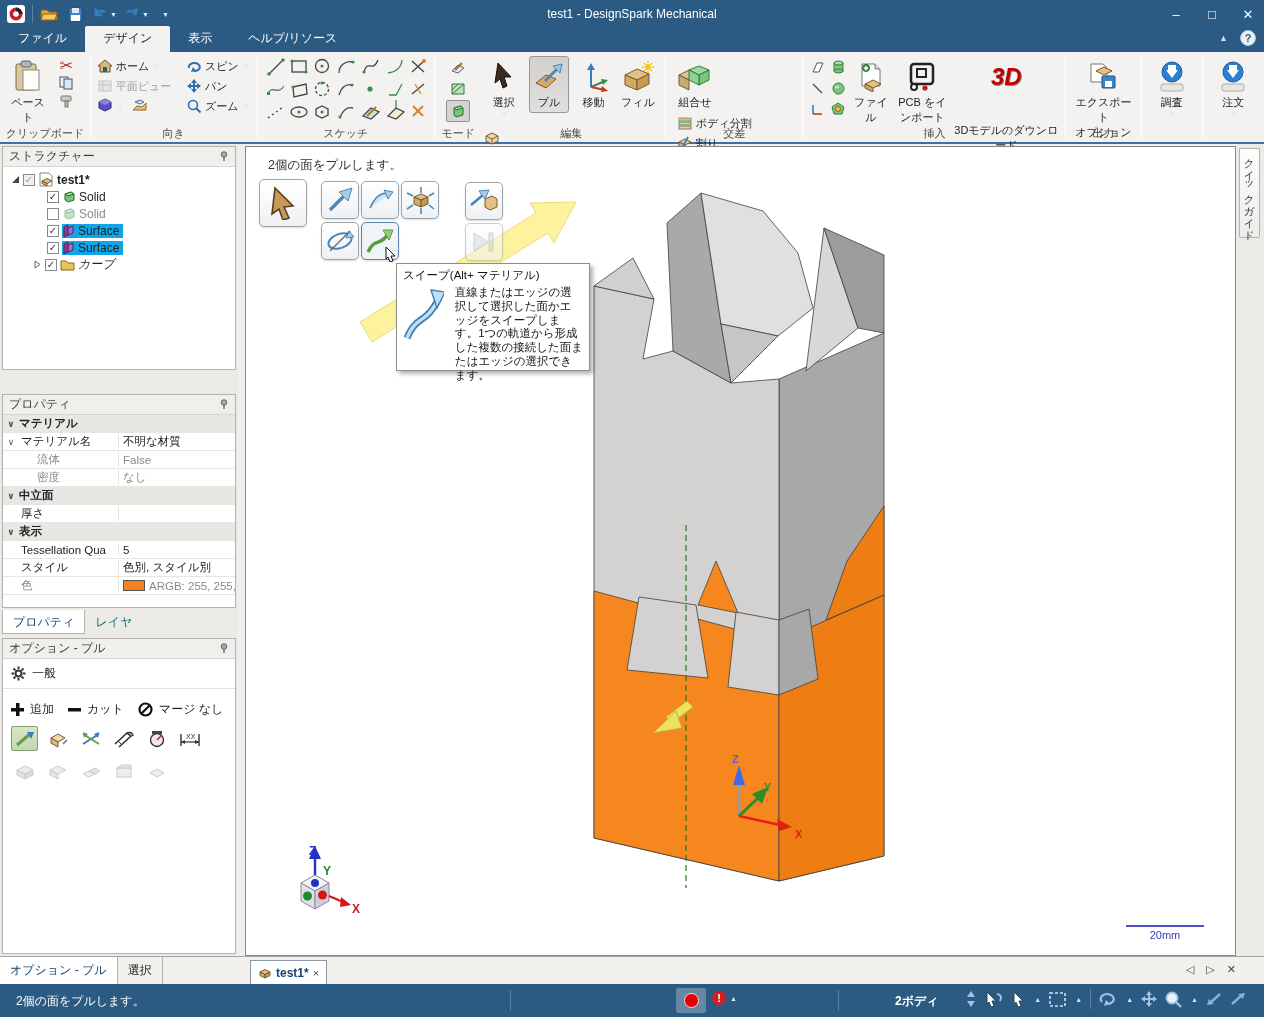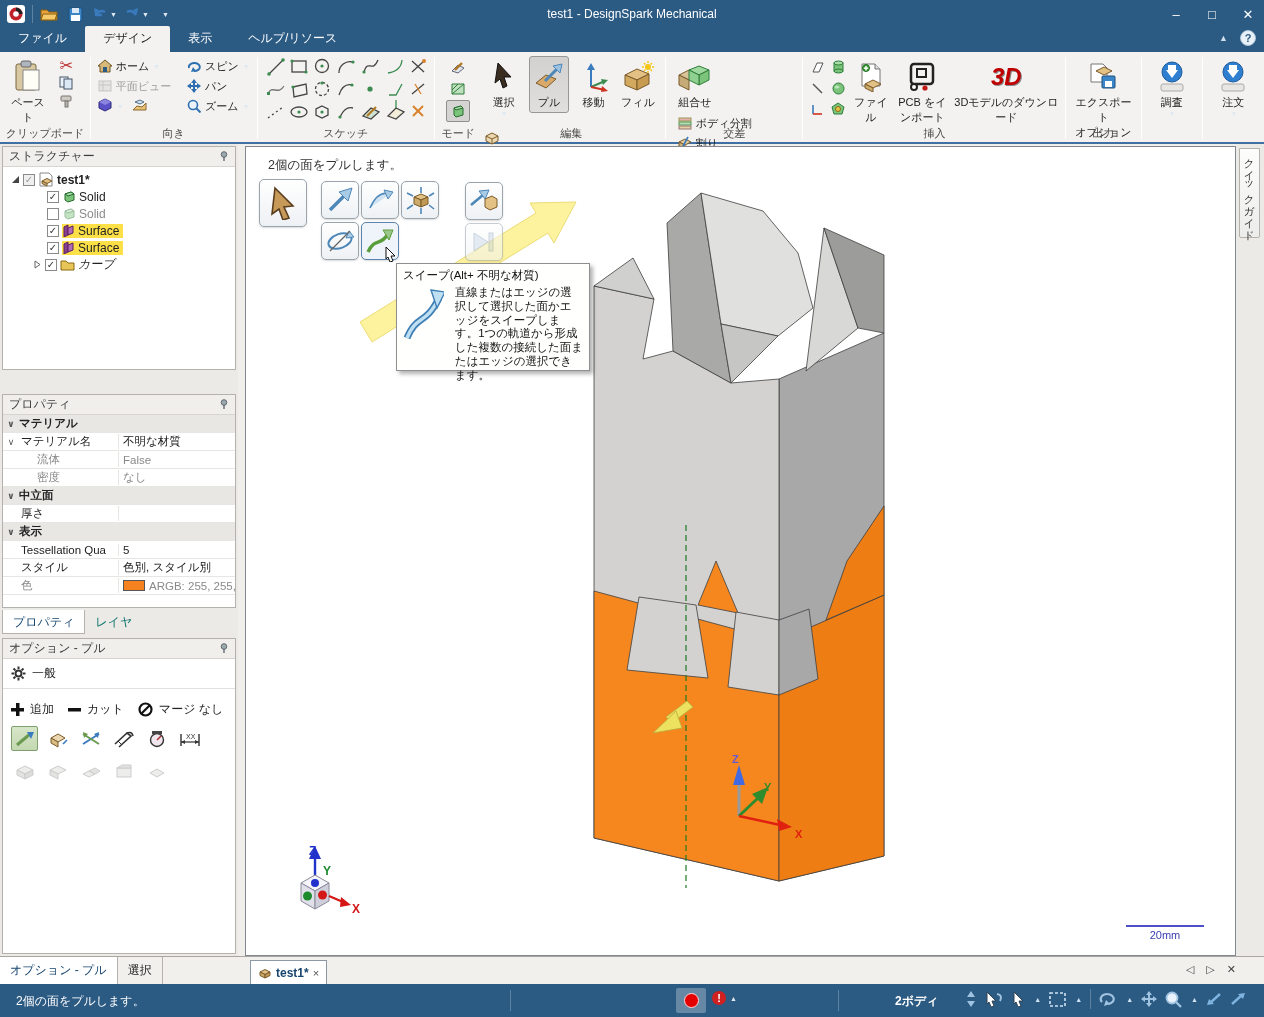--- a/index.html
+++ b/index.html
@@ -41,21 +41,21 @@
   .logo3d{font-size:24px;font-weight:bold;font-style:italic;color:#c00000;text-shadow:1px 1px 0 #888;}
 
   
   .leftcol{position:absolute;left:0;top:144px;width:238px;height:812px;background:#eceae6;}
   .panel{position:absolute;left:2px;width:234px;background:#fff;border:1px solid #b5b2ad;}
   .phead{height:20px;display:flex;align-items:center;justify-content:space-between;padding:0 6px;font-size:12px;color:#3b3b3b;background:#f0efec;border-bottom:1px solid #d8d5d1;}
   .tree{padding-top:4px;font-size:12px;color:#222;}
   .trow{display:flex;align-items:center;height:17px;gap:3px;}
   .cb{width:12px;height:12px;border:1px solid #8a8a8a;background:#fff;font-size:10px;line-height:10px;text-align:center;color:#333;flex:none;}
   .cb.gray{color:#9a9a9a;background:#efefef;}
-  .hl{background:#fde047;display:flex;align-items:center;gap:3px;padding-right:4px;justify-content:flex-end;}
+  .hl{background:#0ea5e9;display:flex;align-items:center;gap:3px;padding-right:4px;justify-content:flex-end;}
   .it{font-style:italic;}
   .bold{font-weight:bold;}
 
   .pgrid{font-size:11.5px;color:#222;}
   .prow{display:flex;height:18px;align-items:center;border-bottom:1px solid #e8e6e3;}
   .prow.sect{background:#e9e7e4;font-weight:bold;}
   .pgut{width:16px;flex:none;color:#555;font-size:9px;text-align:center;}
   .plab{width:100px;flex:none;padding-left:2px;border-right:1px solid #e8e6e3;overflow:hidden;white-space:nowrap;}
   .pval{flex:1;padding-left:4px;overflow:hidden;white-space:nowrap;display:flex;align-items:center;gap:4px;}
   .dim{color:#8a8a8a;}
@@ -555,21 +555,21 @@
           <span class="bi">
               <svg width="34" height="32">
                 <rect x="6" y="3" width="22" height="20" rx="3" fill="none" stroke="#222" stroke-width="2.5"></rect>
                 <rect x="12" y="8" width="9" height="8" fill="none" stroke="#222" stroke-width="2"></rect>
                 <circle cx="9" cy="26" r="3" fill="#fff" stroke="#222" stroke-width="2"></circle>
                 <circle cx="20" cy="27" r="2.6" fill="#c01818"></circle>
               </svg>
             </span>
           <span>PCB をインポート</span>
         </div>
-        <div class="bigbtn" style="width:116px;">
+        <div class="bigbtn" style="width:116px;gap:28px;">
           <span class="bi">
               <span class="logo3d">3D</span>
             </span>
           <span>3Dモデルのダウンロード</span>
         </div>
       </div>
       <div class="rgl">挿入</div>
     </div>
     <div class="rsep"></div>
 
@@ -988,21 +988,21 @@
         </svg>
     </div>
     <div class="mtb-btn disabled" style="left:219px;top:76px;z-index:2;">
       <svg width="26" height="24">
           <polygon points="3,3 17,12 3,21" fill="#cdd9e6" stroke="#9fb4c8"></polygon>
           <rect x="18" y="3" width="4" height="18" fill="#cdd9e6" stroke="#9fb4c8"></rect>
         </svg>
     </div>
 
     <div class="tooltip">
-      <div style="font-weight:normal;">スイープ(Alt+ 不明な材質)</div>
+      <div style="font-weight:normal;">スイープ(Alt+ マテリアル)</div>
       <div class="tt-body">
         <svg width="44" height="60">
             <path d="M4 52 C 14 28 22 40 36 12" fill="none" stroke="#3f7fb5" stroke-width="7"></path>
             <path d="M4 52 C 14 28 22 40 36 12" fill="none" stroke="#bfe0f2" stroke-width="3.4"></path>
             <polygon points="28,4 42,6 34,22" fill="#bfe0f2" stroke="#3f7fb5" stroke-width="1.4"></polygon>
           </svg>
         <div class="tt-text">直線またはエッジの選択して選択した面かエッジをスイープします。1つの軌道から形成した複数の接続した面またはエッジの選択できます。</div>
       </div>
     </div>
 

